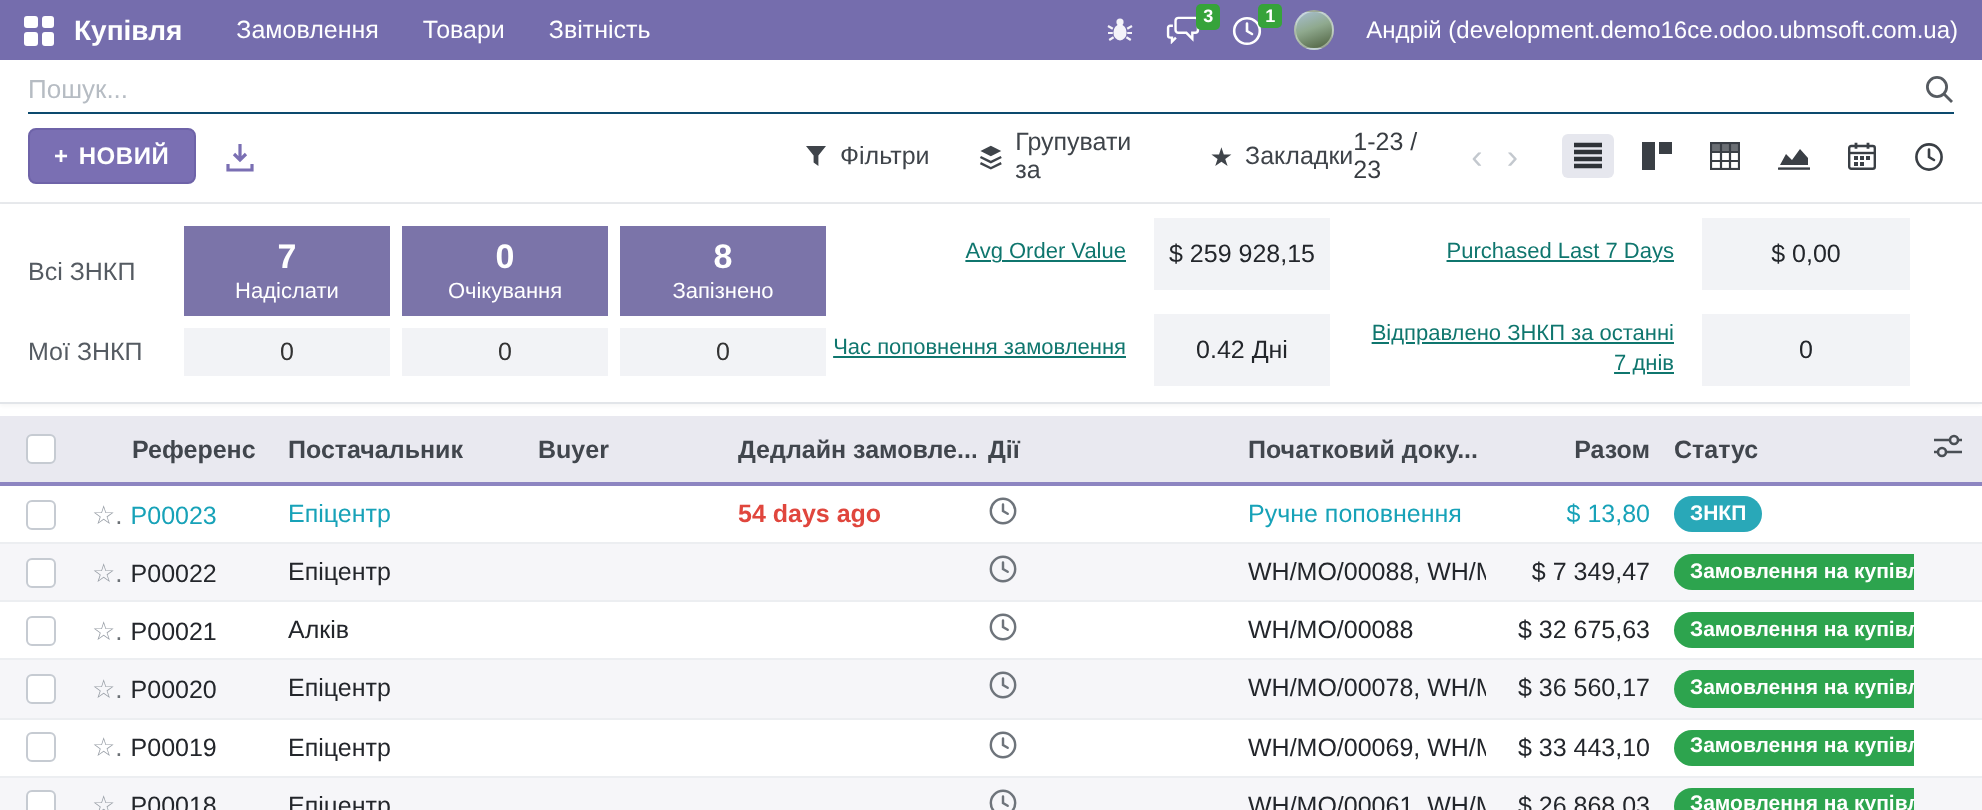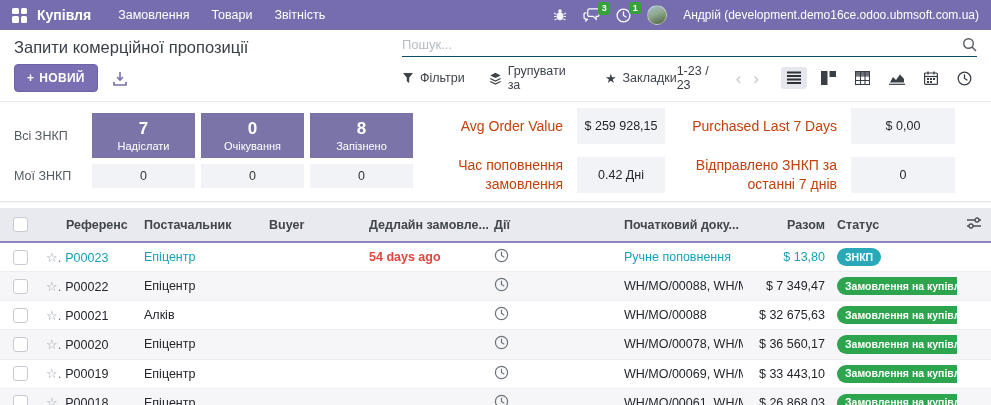--- a/index.html
+++ b/index.html
@@ -40,21 +40,21 @@
 
   
   .dashboard { display:flex; align-items:center; padding:10px 40px 12px 14px; border-bottom:1px solid #e2e5e9; box-shadow:0 1px 2px rgba(0,0,0,.04); height:100px; }
   .kpi-left { display:grid; grid-template-columns:72px repeat(3,103px); gap:6px; align-items:center; }
   .kpi-row-label { font-size:12.5px; color:#555b62; }
   .tile { background:#7b74a9; color:#fff; text-align:center; padding:5px 0 6px; cursor:pointer; }
   .tile .num { font-size:17px; font-weight:bold; line-height:1.25; }
   .tile .lbl { font-size:11px; }
   .tile-gray { background:#f2f3f6; color:#333; text-align:center; padding:5px 0; font-size:12.5px; cursor:pointer; }
   .kpi-right { margin-left:auto; display:grid; grid-template-columns:150px 88px 158px 104px; gap:12px 14px; align-items:center; }
-  .stat-label { font-size:14px; color:#c2410c; text-align:right; line-height:1.3; }
+  .stat-label { font-size:11px; color:#0f766e; text-align:right; line-height:1.3;text-decoration:underline; }
   .stat-box { background:#f2f3f6; text-align:center; font-size:12.5px; padding:11px 2px; white-space:nowrap; }
 
   
   table { width:991px; border-collapse:collapse; table-layout:fixed; margin-top:6px; }
   thead th { background:#e9e9f0; font-size:12.5px; color:#41464d; font-weight:bold; text-align:left; padding:8px 6px; border-bottom:2px solid #8d85c1; white-space:nowrap; overflow:hidden; }
   th.num, td.num { text-align:right; }
   th.ref-h { padding-left:26px; }
   tbody td { font-size:12.5px; padding:5px 6px; border-bottom:1px solid #eceef1; height:27px; white-space:nowrap; overflow:hidden; vertical-align:middle; }
   tr.stripe { background:#f6f6f9; }
   tbody tr { cursor:pointer; }
@@ -106,21 +106,20 @@
     </div>
     <div class="icon-badge">
       <span class="avatar"></span>
     </div>
     <div class="user-name">Андрій (development.demo16ce.odoo.ubmsoft.com.ua)</div>
   </div>
 </div>
 
 <div class="control">
   <div class="control-top">
-    <div class="page-title">Запити комерційної пропозиції</div>
     <div class="search">
       <input type="text" placeholder="Пошук..." style="">
       <svg width="15" height="15" viewBox="0 0 15 15">
           <circle cx="6.5" cy="6.5" r="4.8" fill="none" stroke="#565b61" stroke-width="1.4"></circle>
           <path d="M10 10l4 4" stroke="#565b61" stroke-width="1.4"></path>
         </svg>
     </div>
   </div>
   <div class="action-row">
     <div class="left-actions">

